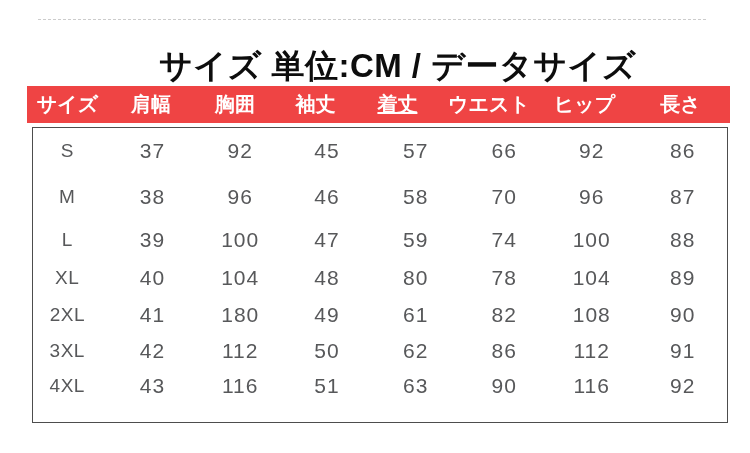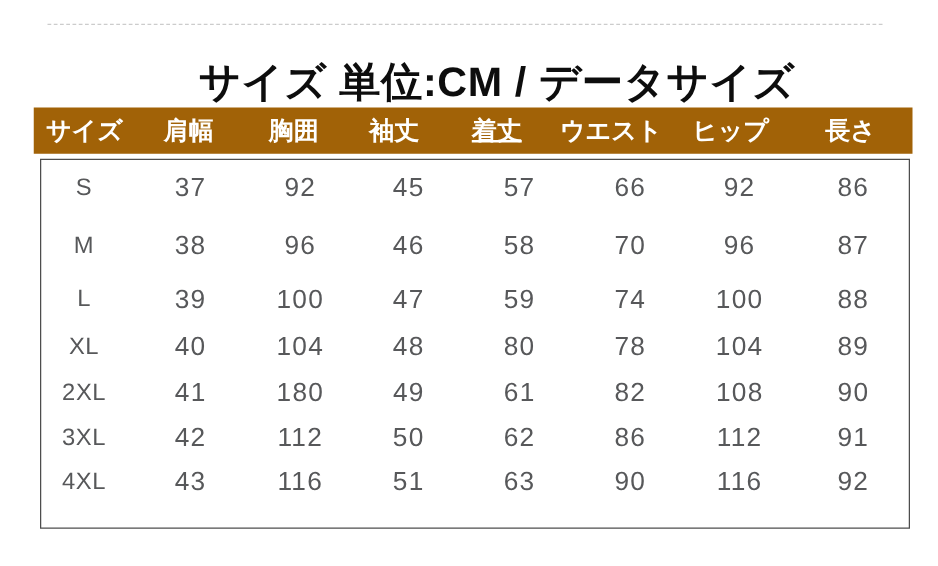--- a/index.html
+++ b/index.html
@@ -24,21 +24,21 @@
     text-align: center;
     font-size: 33px;
     font-weight: bold;
     letter-spacing: 0.5px;
     color: #0d0d0d;
     white-space: nowrap;
   }
   .header-bar {
     position: absolute;
     left: 27px; top: 86px; width: 703px; height: 37px;
-    background: #a16207;
+    background: #ef4444;
     display: flex;
     align-items: center;
   }
   .hcell {
     color: #ffffff;
     font-size: 20px;
     font-weight: 600;
     text-align: center;
     white-space: nowrap;
   }
@@ -51,21 +51,21 @@
     border: 1px solid #4d4d4d;
     background: #ffffff;
   }
   .rows-layer {
     position: absolute;
     left: 27px; top: 127px; width: 703px;
   }
   .trow { display: flex; align-items: center; }
   .r0 { height: 47px; } .r1 { height: 45px; } .r2 { height: 41px; }
   .r3 { height: 36px; } .r4 { height: 37px; justify-content: flex-end; } .r5 { height: 35px; }
-  .r6 { height: 35px; }
+  .r6 { height: 35px; justify-content: center; }
   .bcell {
     color: #57585a;
     font-size: 21px;
     letter-spacing: 1px;
     text-align: center;
     white-space: nowrap;
   }
   .bcell.size-label { font-size: 19px; letter-spacing: 0.5px; }
   .bc0 { width: 11.45%; } .bc1 { width: 12.80%; } .bc2 { width: 12.16%; }
   .bc3 { width: 12.52%; } .bc4 { width: 12.73%; } .bc5 { width: 12.45%; }

